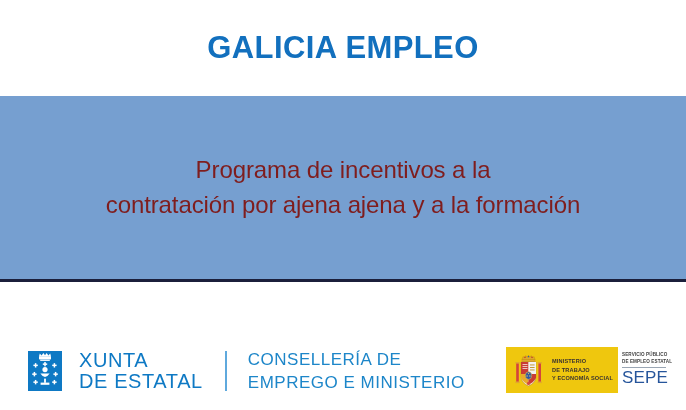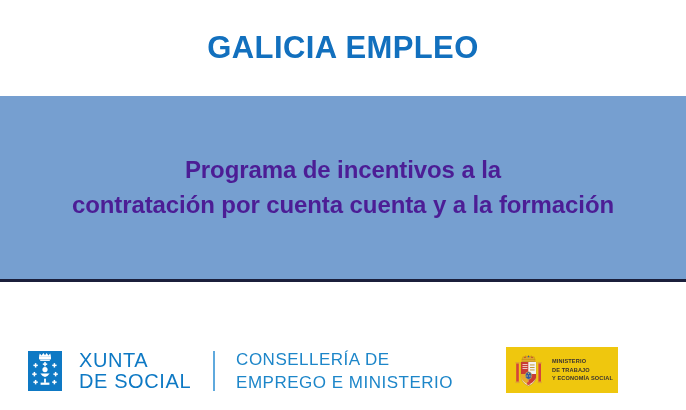--- a/index.html
+++ b/index.html
@@ -36,23 +36,23 @@
   .banner {
     height: 186px;
     background: #769fd0;
     border-bottom: 3px solid #1b1f3b;
     display: flex;
     align-items: center;
     justify-content: center;
     box-sizing: border-box;
   }
   .banner-text {
-    color: #4c1d95;
+    color: #7f1d1d;
     font-size: 24px;
-    font-weight: bold;
+    font-weight: normal;
     line-height: 1.42;
     text-align: center;
     padding: 0 10px;
     letter-spacing: -0.1px;
   }
   .banner-line {
     display: block;
     white-space: nowrap;
   }
 
@@ -179,21 +179,21 @@
 </head>
 <body>
 
 <div class="header">
   <div class="header-title">GALICIA EMPLEO</div>
 </div>
 
 <div class="banner">
   <div class="banner-text">
     <span class="banner-line">Programa de incentivos a la</span>
-    <span class="banner-line">contratación por cuenta cuenta y a la formación</span>
+    <span class="banner-line">contratación por ajena ajena y a la formación</span>
   </div>
 </div>
 
 <div class="footer">
 
   <div class="xunta-logo">
 
     <div class="xunta-emblem">
       <svg width="34" height="40" viewBox="0 0 34 40" aria-hidden="true">
         <rect x="0" y="0" width="34" height="40" fill="#0e79c4"></rect>
@@ -232,21 +232,21 @@
           <circle cx="17" cy="18.6" r="2.6"></circle>
           <path d="M12.4 22.4 Q17 29.4 21.6 22.4 Z"></path>
           <rect x="16.1" y="27.6" width="1.8" height="4.2"></rect>
           <rect x="12.6" y="31.6" width="8.8" height="2.2"></rect>
         </g>
       </svg>
     </div>
 
     <div class="xunta-wordmark">
       <span class="wm-line">XUNTA</span>
-      <span class="wm-line">DE SOCIAL</span>
+      <span class="wm-line">DE ESTATAL</span>
     </div>
 
     <div class="xunta-divider"></div>
 
     <div class="conselleria">
       <span class="cons-line">CONSELLERÍA DE</span>
       <span class="cons-line">EMPREGO E MINISTERIO</span>
     </div>
   </div>
 
@@ -297,14 +297,22 @@
         <circle cx="16.5" cy="33.4" r="1.6" fill="#d44b3f"></circle>
       </svg>
     </div>
     <div class="ministerio-text">
       <span class="min-line">MINISTERIO</span>
       <span class="min-line">DE TRABAJO</span>
       <span class="min-line">Y ECONOMÍA SOCIAL</span>
     </div>
   </div>
 
+  <div class="sepe">
+    <div class="sepe-sub">
+      <span class="sepe-line">SERVICIO PÚBLICO</span>
+      <span class="sepe-line">DE EMPLEO ESTATAL</span>
+    </div>
+    <div class="sepe-rule"></div>
+    <div class="sepe-word">SEPE</div>
+  </div>
 
 </div>
 
 </body></html>

